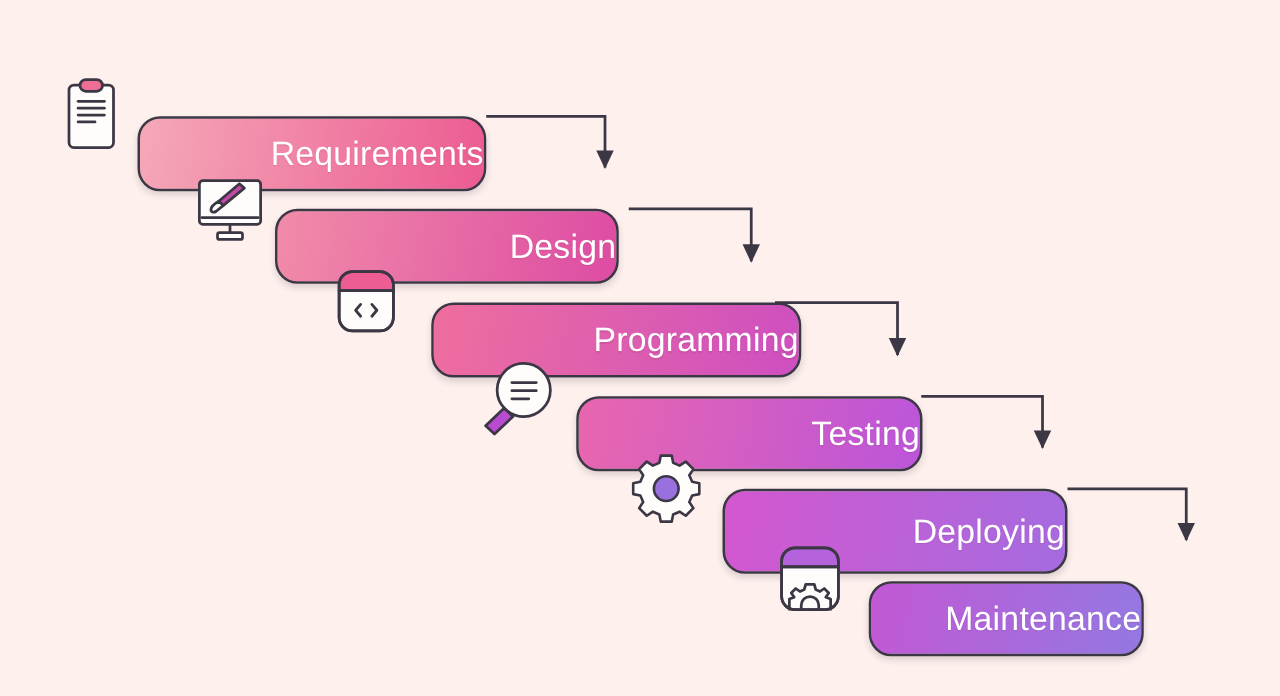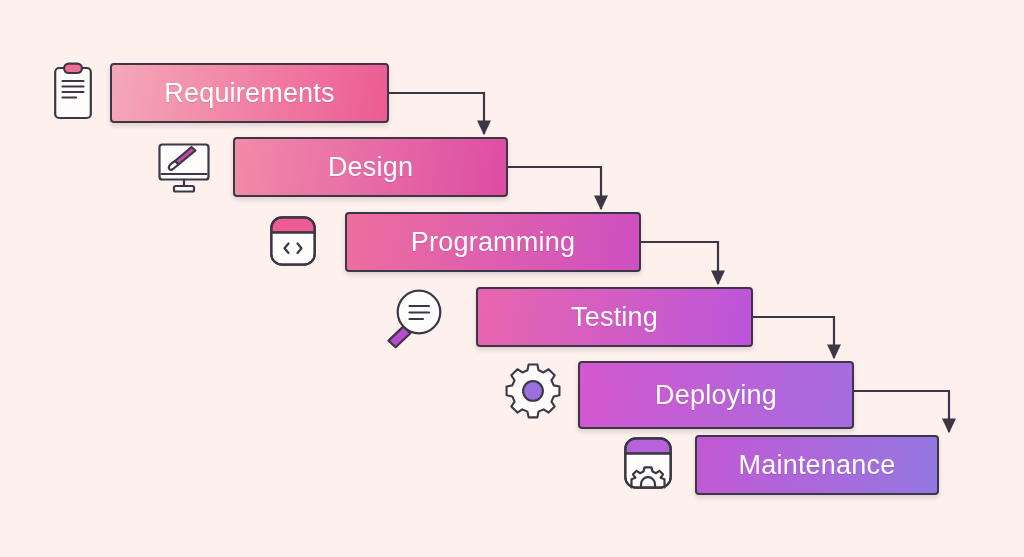--- a/index.html
+++ b/index.html
@@ -32,25 +32,26 @@
     height: 557px;
     z-index: 1;
     pointer-events: none;
   }
 
   
   .stage-box {
     position: absolute;
     z-index: 3;
     border: 2.5px solid #3C3744;
-    border-radius: 4px;
+    border-radius: 18px;
     display: flex;
     align-items: center;
-    justify-content: center;
+    justify-content: flex-end;
     box-shadow: 0 3px 5px rgba(60,45,60,0.16);
+    margin-top: 30px;
   }
   .stage-label {
     color: #FFFFFF;
     font-size: 27px;
     font-weight: 400;
     letter-spacing: 0.2px;
     line-height: 1;
     white-space: nowrap;
     text-shadow: 0 1px 1px rgba(120,50,90,0.18);
   }
@@ -95,57 +96,57 @@
         <span class="stage-label">Requirements</span>
       </div>
       <div class="stage-icon" style="left: 157px; top: 142px; width: 54px; height: 52px;"><svg width="54" height="52" viewBox="0 0 54 52" xmlns="http://www.w3.org/2000/svg" fill="none" stroke="#3C3744" stroke-width="2.2" stroke-linecap="round" stroke-linejoin="round">
           <rect x="2.5" y="2.5" width="49" height="35" rx="2.8" fill="#FFFDFC"></rect>
           <line x1="4.5" y1="32" x2="49.5" y2="32"></line>
           <line x1="27" y1="37.5" x2="27" y2="44"></line>
           <rect x="17" y="44" width="20" height="5.5" rx="1.6" fill="#FFFDFC"></rect>
           <path d="M 38.5 8.5 L 21.5 22.5 L 18 19 L 34.5 5 Z" fill="#C14AA8" stroke="#3C3744"></path>
           <path d="M 18 19 L 21.5 22.5 L 16 27 C 13.5 28.6 11.5 27.5 11.8 25.4 C 12.2 22.2 15.2 20.6 18 19 Z" fill="#FFFDFC"></path>
         </svg></div>
-      <div class="stage-box" style="left: 233px; top: 137px; width: 275px; height: 60px; background: linear-gradient(100deg, rgb(241, 139, 168) 0%, rgb(221, 76, 163) 100%);">
+      <div class="stage-box" style="left: 220px; top: 137px; width: 275px; height: 60px; background: linear-gradient(100deg, rgb(241, 139, 168) 0%, rgb(221, 76, 163) 100%);">
         <span class="stage-label">Design</span>
       </div>
       <div class="stage-icon" style="left: 269px; top: 215px; width: 48px; height: 52px;"><svg width="48" height="52" viewBox="0 0 48 52" xmlns="http://www.w3.org/2000/svg" fill="none" stroke="#3C3744" stroke-width="2.2" stroke-linecap="round" stroke-linejoin="round">
           <path d="M 2.3 13 A 10.7 10.7 0 0 1 13 2.3 L 35 2.3 A 10.7 10.7 0 0 1 45.7 13 L 45.7 17.5 L 2.3 17.5 Z" fill="#EE5C94"></path>
           <path d="M 2.3 17.5 L 45.7 17.5 L 45.7 39 A 10.7 10.7 0 0 1 35 49.7 L 13 49.7 A 10.7 10.7 0 0 1 2.3 39 Z" fill="#FFFDFC"></path>
           <rect x="2.3" y="2.3" width="43.4" height="47.4" rx="10.7"></rect>
           <line x1="2.3" y1="17.5" x2="45.7" y2="17.5"></line>
           <path d="M 19.5 28.5 L 15.5 33.2 L 19.5 38"></path>
           <path d="M 28.5 28.5 L 32.5 33.2 L 28.5 38"></path>
         </svg></div>
       <div class="stage-box" style="left: 345px; top: 212px; width: 296px; height: 60px; background: linear-gradient(100deg, rgb(238, 110, 158) 0%, rgb(206, 79, 192) 100%);">
         <span class="stage-label">Programming</span>
       </div>
       <div class="stage-icon" style="left: 385px; top: 288px; width: 62px; height: 62px;"><svg width="62" height="62" viewBox="0 0 62 62" xmlns="http://www.w3.org/2000/svg" fill="none" stroke="#3C3744" stroke-width="2.2" stroke-linecap="round" stroke-linejoin="round">
           <circle cx="34" cy="24" r="21.3" fill="#FFFDFC"></circle>
           <line x1="24.5" y1="18" x2="44" y2="18"></line>
           <line x1="24.5" y1="24.5" x2="44" y2="24.5"></line>
           <line x1="24.5" y1="31" x2="38" y2="31"></line>
           <path d="M 18.2 38.6 L 25.4 45.2 L 10.6 59.2 L 3.5 52.6 Z" fill="#B94BD0" stroke="#3C3744"></path>
         </svg></div>
-      <div class="stage-box" style="left: 476px; top: 287px; width: 277px; height: 60px; background: linear-gradient(100deg, rgb(233, 102, 174) 0%, rgb(187, 85, 218) 100%);">
+      <div class="stage-box" style="left: 461px; top: 287px; width: 277px; height: 60px; background: linear-gradient(100deg, rgb(233, 102, 174) 0%, rgb(187, 85, 218) 100%);">
         <span class="stage-label">Testing</span>
       </div>
       <div class="stage-icon" style="left: 504px; top: 362px; width: 58px; height: 58px;"><svg width="58" height="58" viewBox="0 0 58 61" xmlns="http://www.w3.org/2000/svg" fill="none" stroke="#3C3744" stroke-width="2.2" stroke-linecap="round" stroke-linejoin="round">
           <path d="M 24.4 2.6 L 33.6 2.6 L 34.8 8.6 L 40.2 11 L 45.4 7.6 L 51.8 14 L 48.4 19.2 L 50.8 24.6 L 56.8 25.8 L 56.8 35 L 50.8 36.2 L 48.4 41.6 L 51.8 46.8 L 45.4 53.2 L 40.2 49.8 L 34.8 52.2 L 33.6 58.2 L 24.4 58.2 L 23.2 52.2 L 17.8 49.8 L 12.6 53.2 L 6.2 46.8 L 9.6 41.6 L 7.2 36.2 L 1.2 35 L 1.2 25.8 L 7.2 24.6 L 9.6 19.2 L 6.2 14 L 12.6 7.6 L 17.8 11 L 23.2 8.6 Z" fill="#FFFDFC" stroke-linejoin="round"></path>
           <circle cx="29" cy="30.4" r="10.4" fill="#9A6FDE" stroke="#3C3744"></circle>
         </svg></div>
       <div class="stage-box" style="left: 578px; top: 361px; width: 276px; height: 68px; background: linear-gradient(100deg, rgb(212, 87, 207) 0%, rgb(165, 107, 224) 100%);">
         <span class="stage-label">Deploying</span>
       </div>
       <div class="stage-icon" style="left: 623px; top: 436px; width: 50px; height: 54px;"><svg width="50" height="54" viewBox="0 0 50 54" xmlns="http://www.w3.org/2000/svg" fill="none" stroke="#3C3744" stroke-width="2.2" stroke-linecap="round" stroke-linejoin="round">
           <path d="M 2.3 13 A 10.7 10.7 0 0 1 13 2.3 L 37 2.3 A 10.7 10.7 0 0 1 47.7 13 L 47.7 17.5 L 2.3 17.5 Z" fill="#B563DD"></path>
           <path d="M 2.3 17.5 L 47.7 17.5 L 47.7 41 A 10.7 10.7 0 0 1 37 51.7 L 13 51.7 A 10.7 10.7 0 0 1 2.3 41 Z" fill="#FFFDFC"></path>
           <rect x="2.3" y="2.3" width="45.4" height="49.4" rx="10.7"></rect>
           <line x1="2.3" y1="17.5" x2="47.7" y2="17.5"></line>
           <path d="M 8.5 51.4 L 8.5 43.2 L 12.4 41.8 L 10 38.4 L 13.6 34.8 L 17 37.2 L 20.4 35.6 L 21.6 31.4 L 28.4 31.4 L 29.6 35.6 L 33 37.2 L 36.4 34.8 L 40 38.4 L 37.6 41.8 L 41.5 43.2 L 41.5 51.4" stroke-linejoin="round"></path>
           <path d="M 18 51.5 L 18 48.2 A 7 7 0 0 1 32 48.2 L 32 51.5"></path>
         </svg></div>
-      <div class="stage-box" style="left: 695px; top: 435px; width: 244px; height: 60px; background: linear-gradient(100deg, rgb(194, 88, 212) 0%, rgb(148, 120, 226) 100%);">
+      <div class="stage-box" style="left: 695px; top: 435px; width: 220px; height: 60px; background: linear-gradient(100deg, rgb(194, 88, 212) 0%, rgb(148, 120, 226) 100%);">
         <span class="stage-label">Maintenance</span>
       </div>
     </div>
 
 </div>
 
 </body></html>

